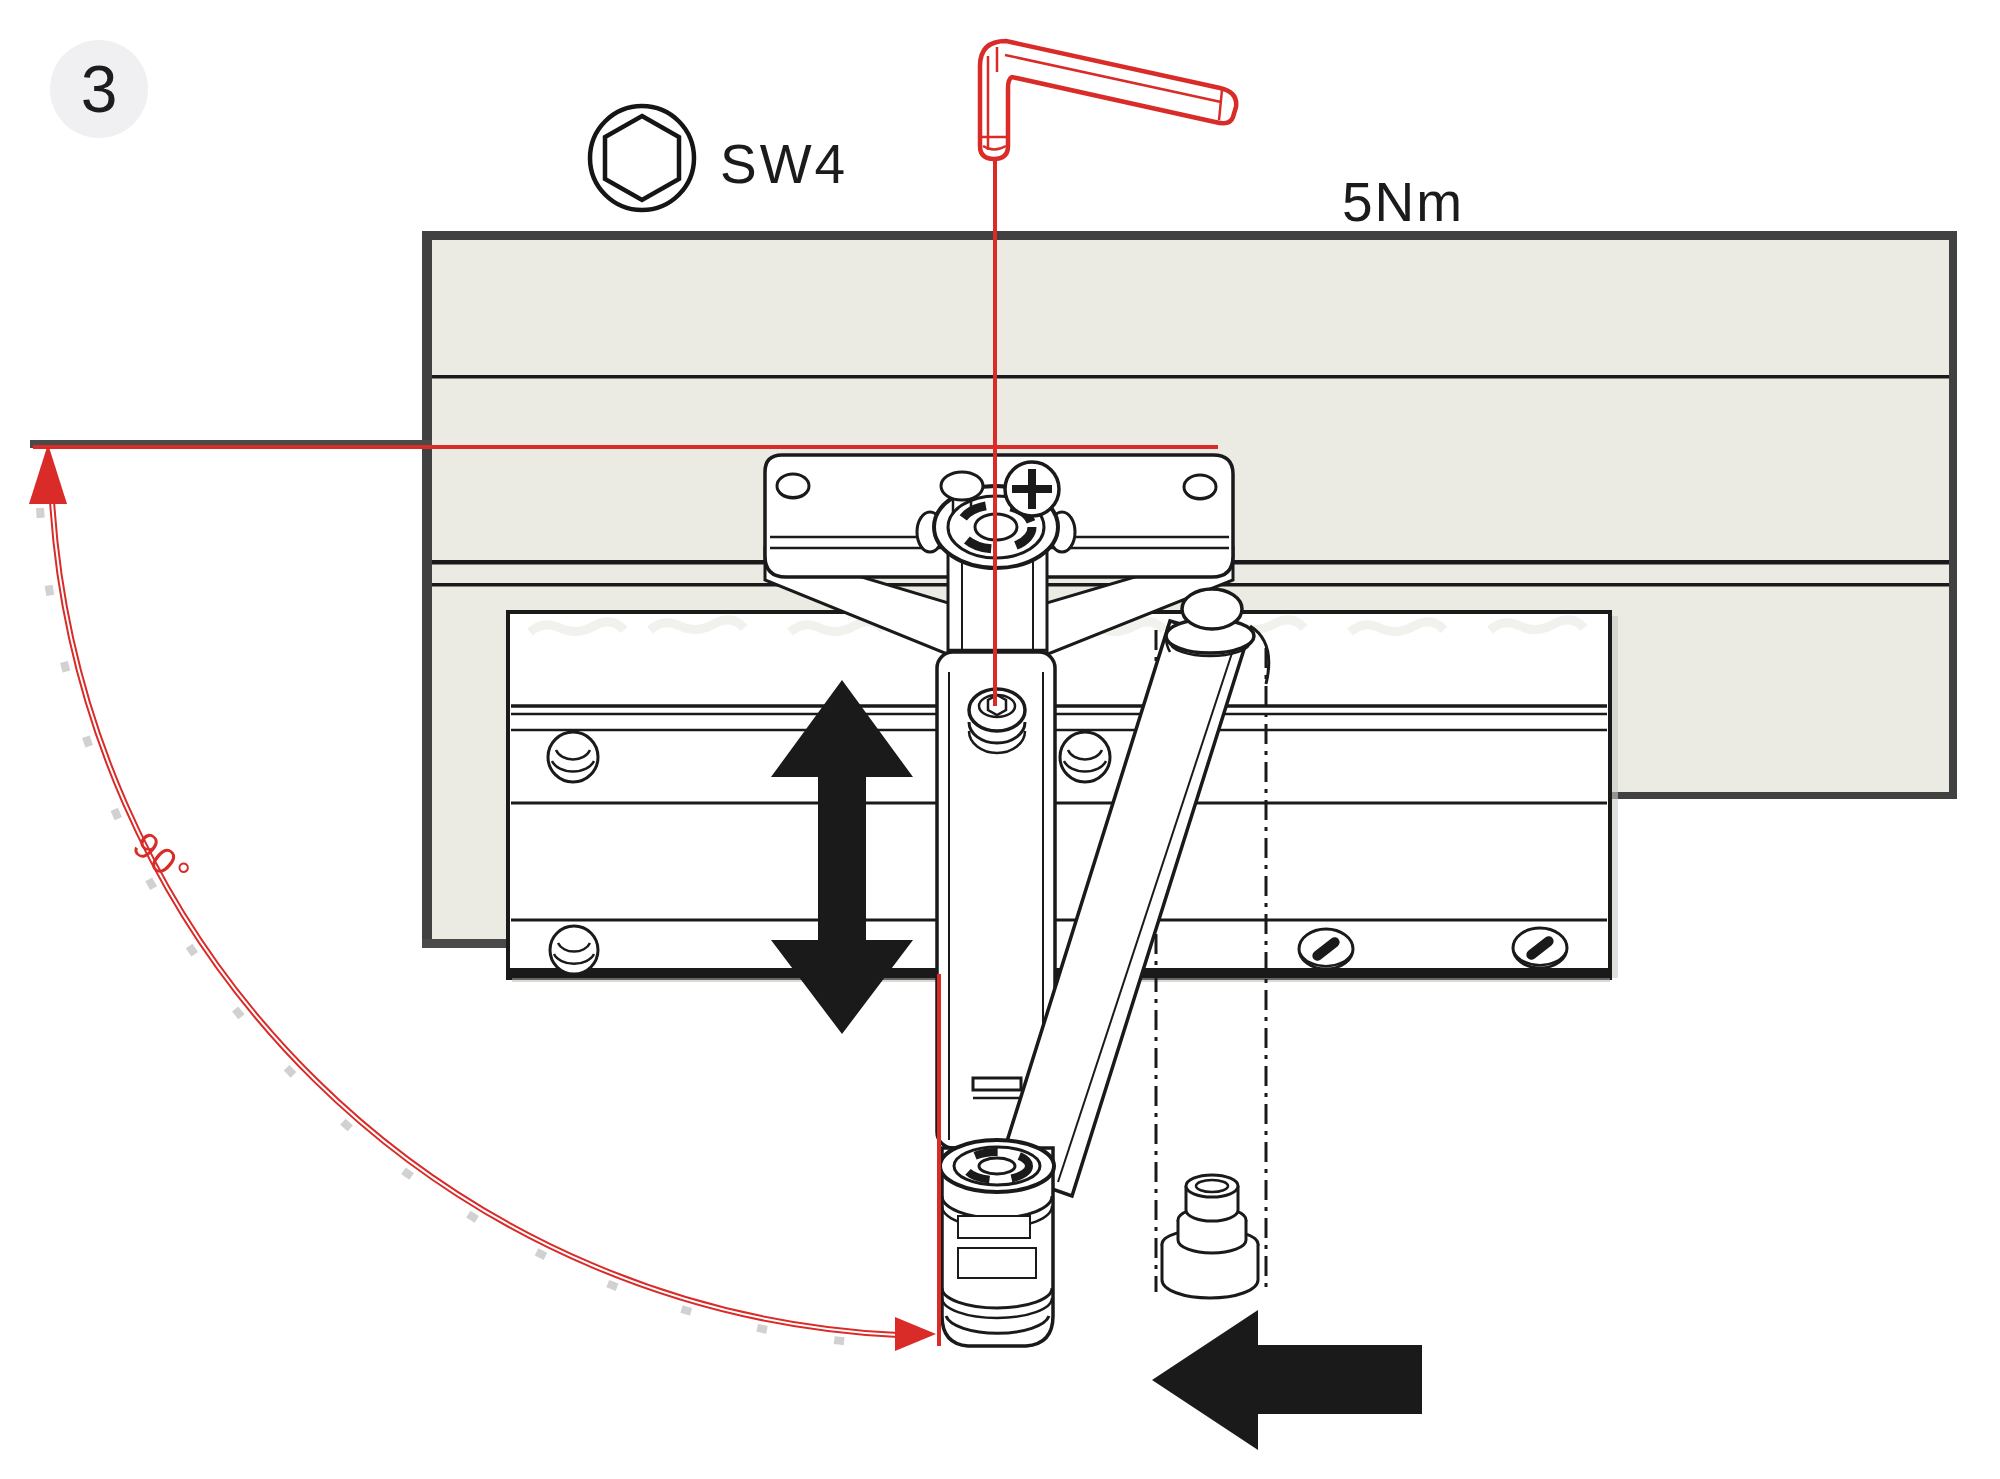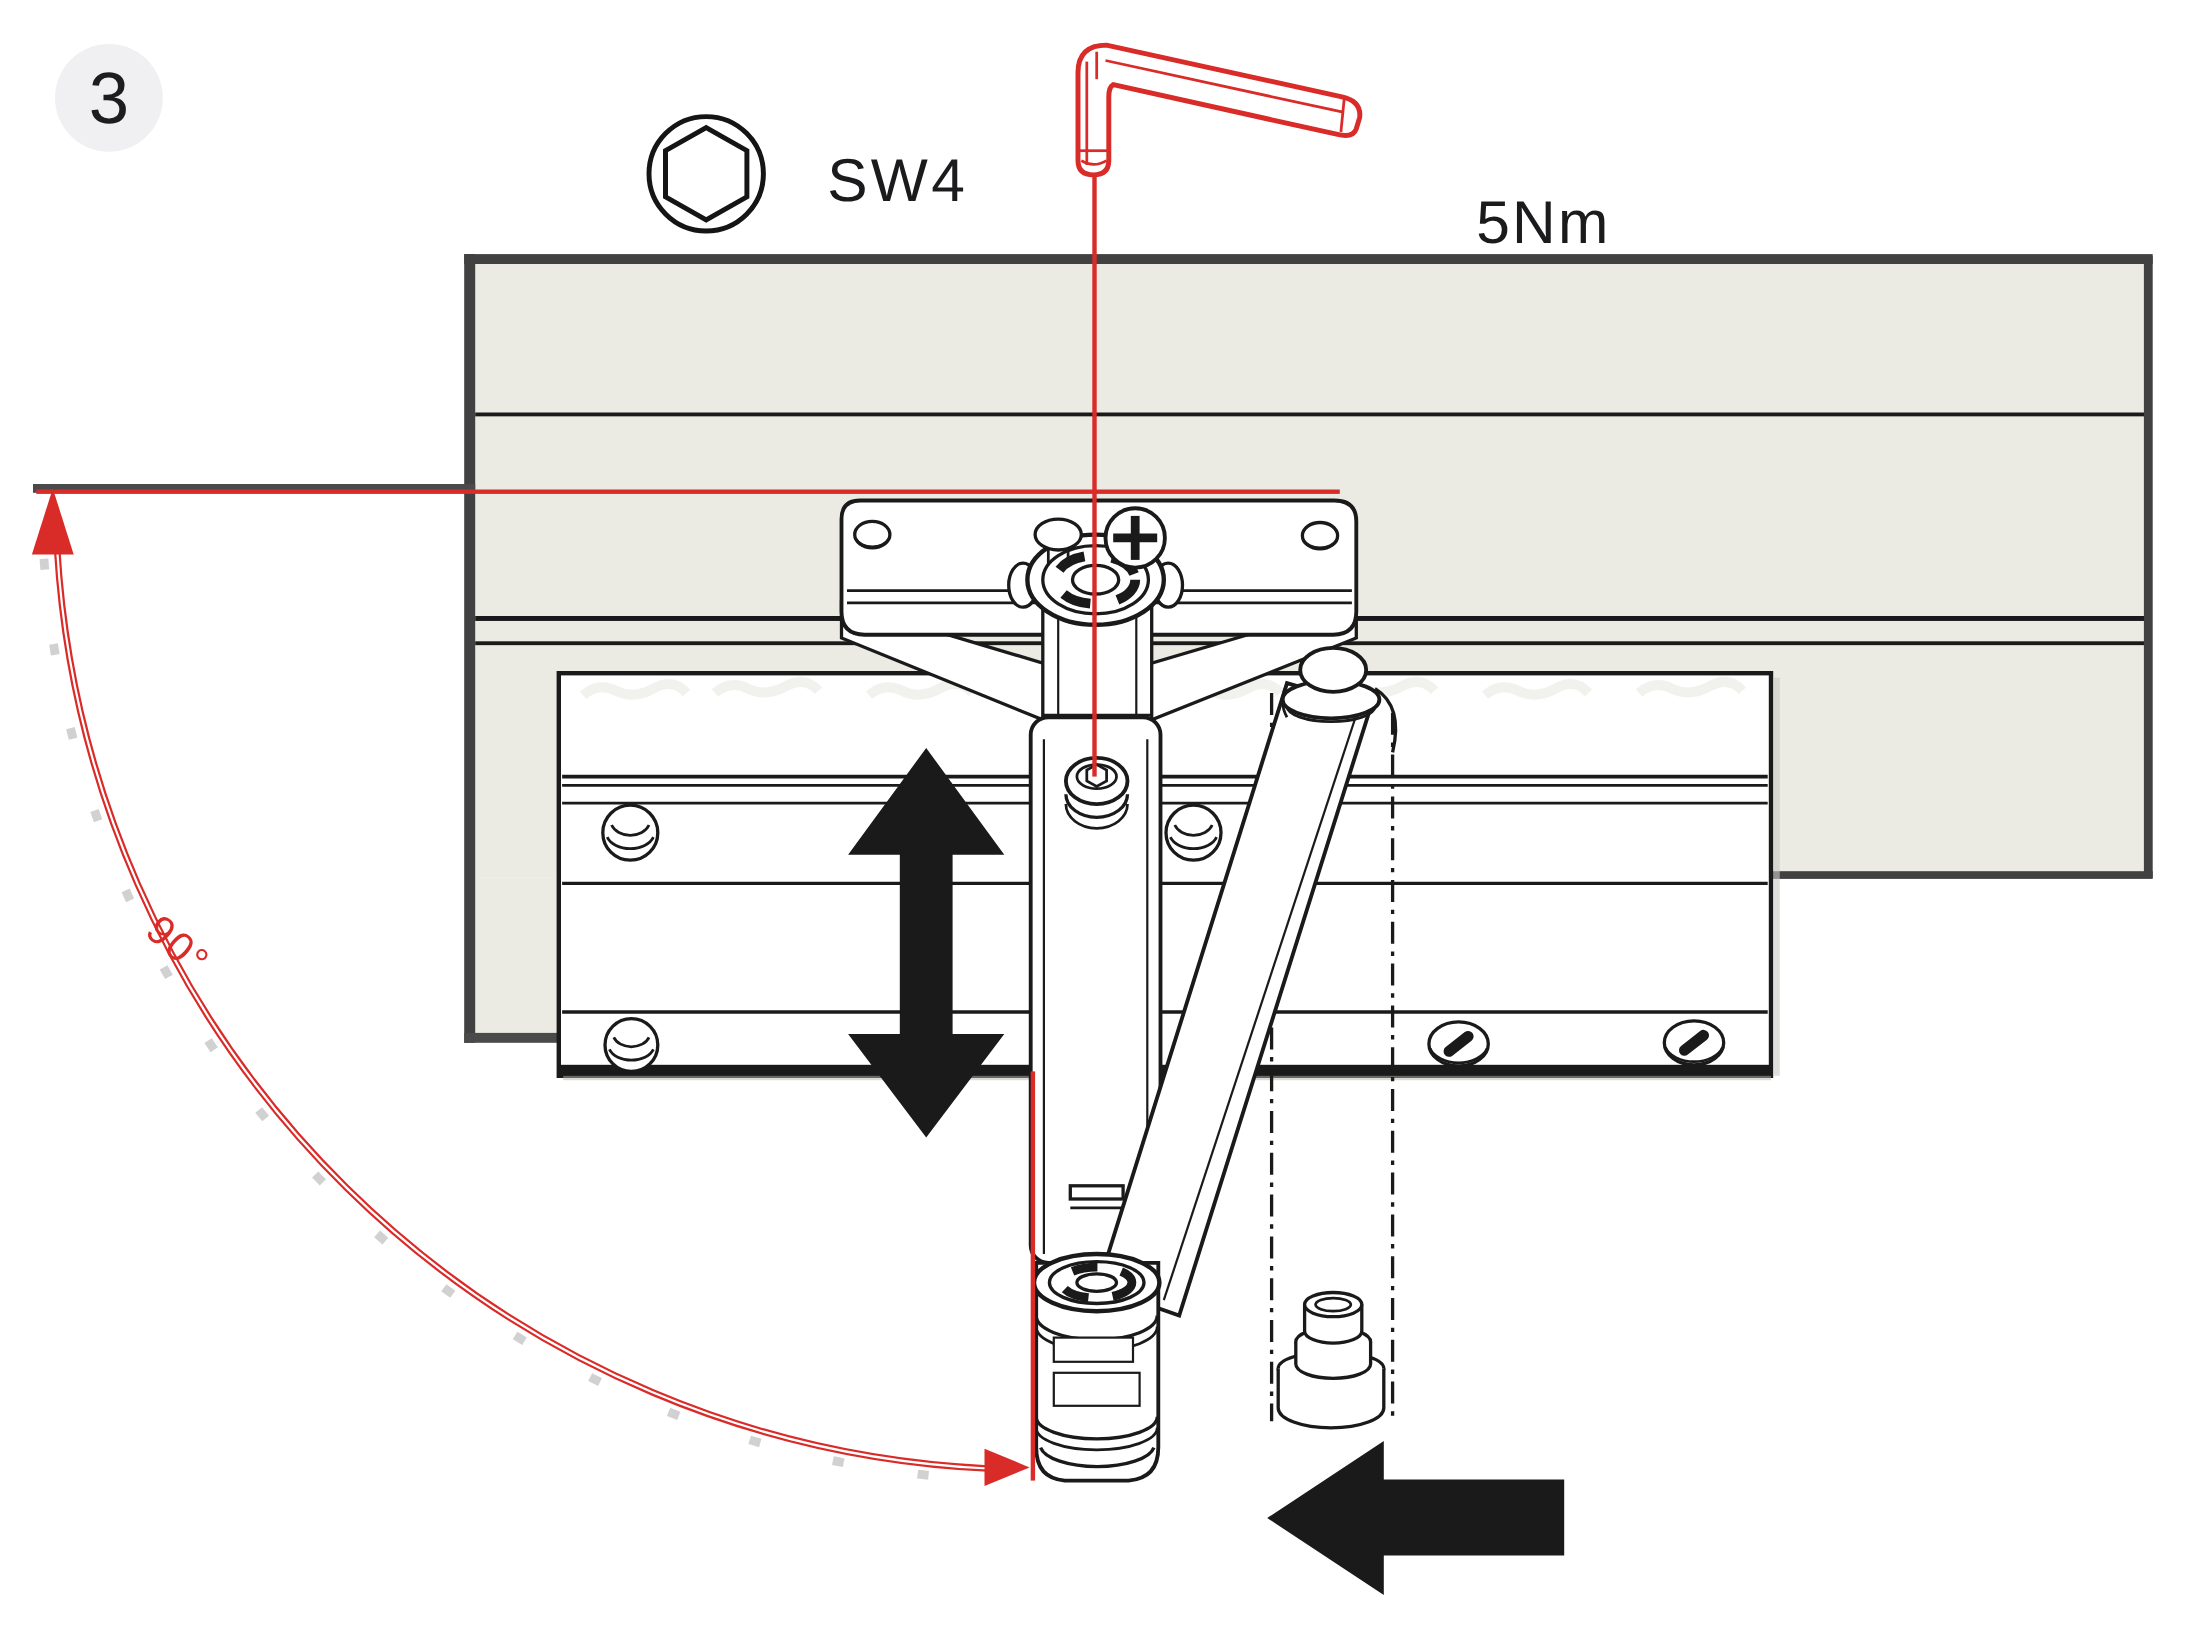--- a/index.html
+++ b/index.html
@@ -9,21 +9,21 @@
   }
   .stage svg{position:absolute;left:0;top:0;}
   .badge{
     position:absolute;left:50px;top:40px;width:98px;height:98px;
     background:#f0f0f2;border-radius:50%;
     display:flex;align-items:center;justify-content:center;
     font-size:66px;color:#1d1d1f;font-weight:400;
   }
   .hexicon{position:absolute;left:584px;top:102px;width:116px;height:112px;}
   .label-sw4{
-    position:absolute;left:752px;top:132px;font-size:55px;color:#1b1b1d;
+    position:absolute;left:720px;top:132px;font-size:55px;color:#1b1b1d;
     letter-spacing:3px;font-weight:400;
   }
   .label-5nm{
     position:absolute;left:1342px;top:138px;font-size:55px;color:#1b1b1d;
     letter-spacing:2px;font-weight:400;margin-top:32px;
   }
   .label-90{
     position:absolute;left:152px;top:824px;font-size:37px;color:#d92b28;
     letter-spacing:2px;transform:rotate(41deg);transform-origin:left top;font-weight:400;
   }

